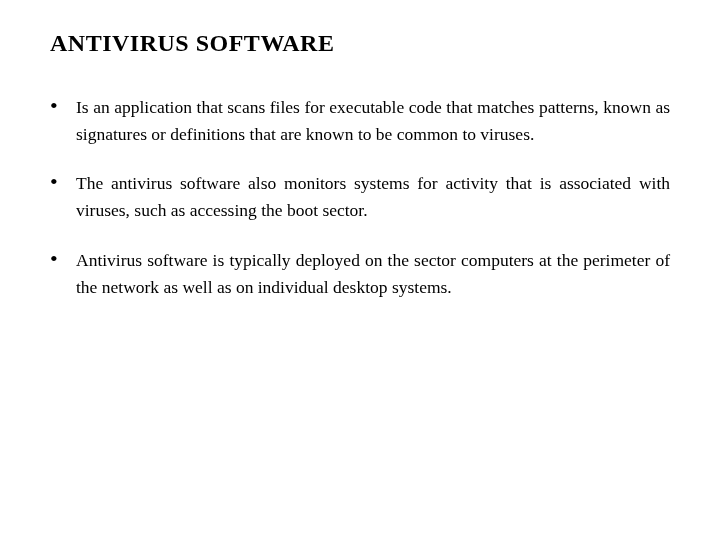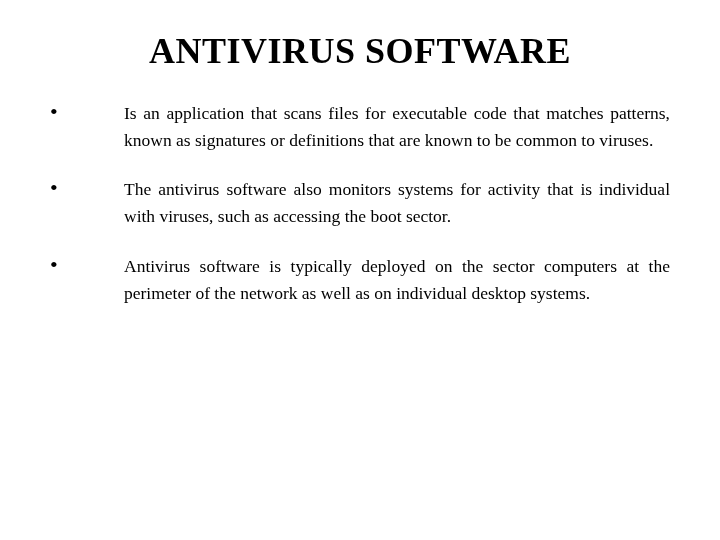--- a/index.html
+++ b/index.html
@@ -23,25 +23,25 @@
       height: 540px;
       background: #ffffff;
       padding: 30px 50px 30px 50px;
       display: flex;
       flex-direction: column;
       align-items: flex-start;
     }
 
     .slide-title {
       width: 100%;
-      text-align: center;
-      font-size: 36px;
+      text-align: left;
+      font-size: 24px;
       font-weight: bold;
       font-family: 'Times New Roman', Times, serif;
-      margin-bottom: 28px;
+      margin-bottom: 37px;
       letter-spacing: 0.5px;
     }
 
     .bullet-list {
       list-style: none;
       padding: 0;
       margin: 0;
       width: 100%;
     }
 
@@ -59,39 +59,38 @@
       min-width: 22px;
       font-size: 22px;
       line-height: 1.3;
       margin-right: 4px;
       margin-top: -2px;
     }
 
     .bullet-text {
       flex: 1;
       text-align: justify;
-      margin-left: 48px;
     }
   </style>
 </head>
 <body>
 
 <div class="slide-container">
   <h1 class="slide-title">ANTIVIRUS SOFTWARE</h1>
 
   <ul class="bullet-list">
 
     <li class="bullet-item">
       <span class="bullet-dot">•</span>
       <span class="bullet-text">Is an application that scans files for executable code that matches patterns, known as signatures or definitions that are known to be common to viruses.</span>
     </li>
 
     <li class="bullet-item">
       <span class="bullet-dot">•</span>
-      <span class="bullet-text">The antivirus software also monitors systems for activity that is individual with viruses, such as accessing the boot sector.</span>
+      <span class="bullet-text">The antivirus software also monitors systems for activity that is associated with viruses, such as accessing the boot sector.</span>
     </li>
 
     <li class="bullet-item">
       <span class="bullet-dot">•</span>
       <span class="bullet-text">Antivirus software is typically deployed on the sector computers at the perimeter of the network as well as on individual desktop systems.</span>
     </li>
 
   </ul>
 </div>
 

